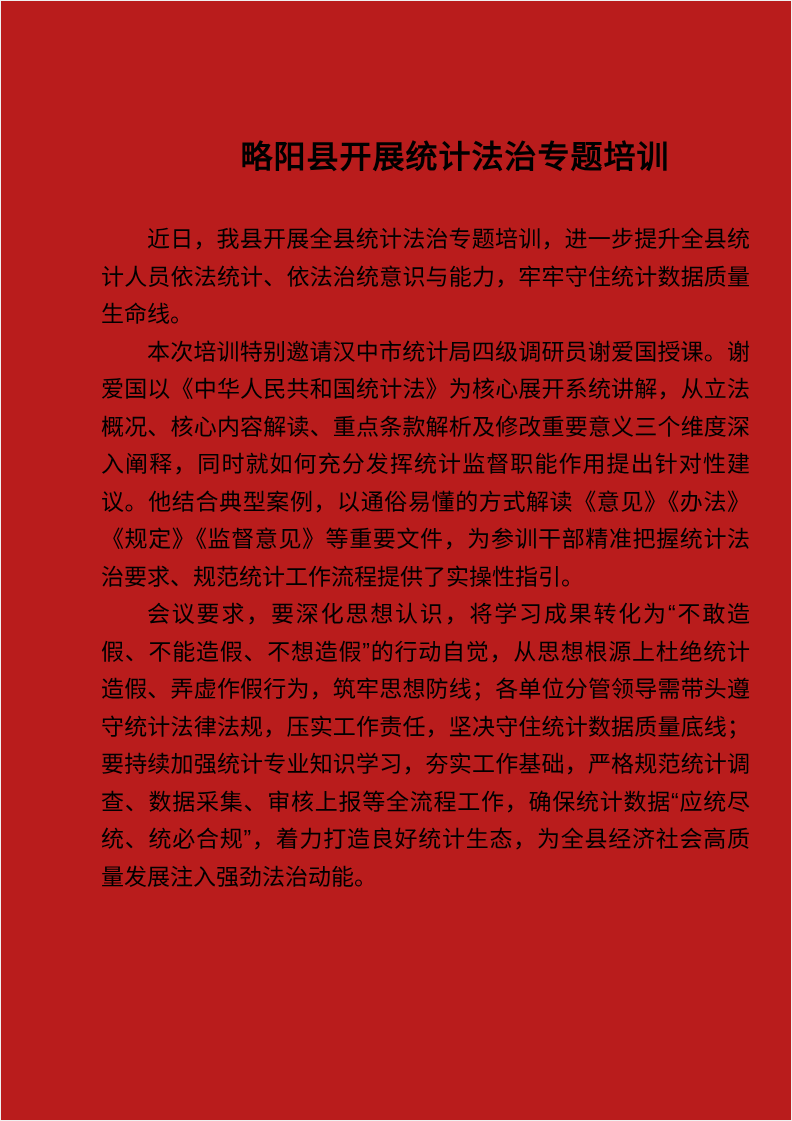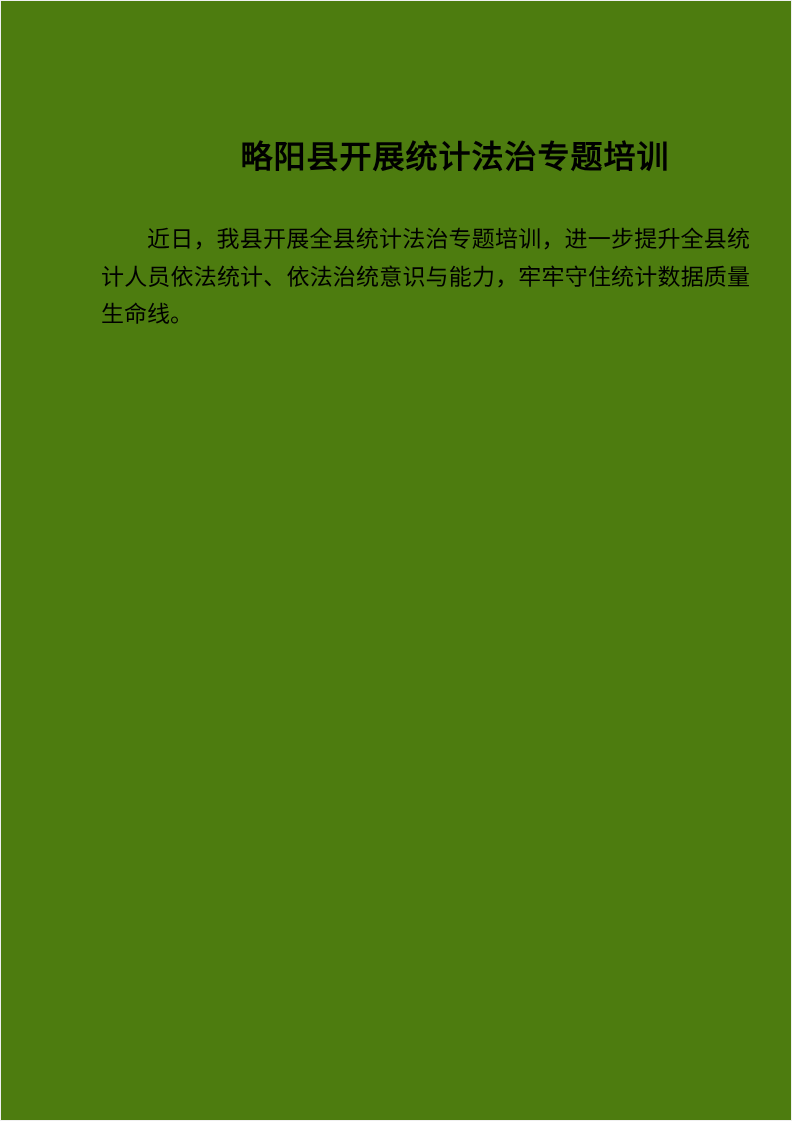--- a/index.html
+++ b/index.html
@@ -5,21 +5,21 @@
   html, body {
     margin: 0;
     padding: 0;
     background: #ffffff;
   }
   .page {
     position: relative;
     width: 792px;
     height: 1121px;
     margin: 0 auto;
-    background: #4d7c0f;
+    background: #b91c1c;
     box-sizing: border-box;
     border: 1px solid #f0f0f0;
     overflow: hidden;
     color: #000000;
   }
   .content {
     box-sizing: border-box;
     width: 100%;
     height: 100%;
     padding: 136px 41px 0 100px; 
@@ -53,15 +53,17 @@
   }
 </style>
 </head>
 <body>
 
 <div class="page">
   <div class="content">
     <h1 class="doc-title">略阳县开展统计法治专题培训</h1>
     <div class="doc-body">
       <p>近日，我县开展全县统计法治专题培训，进一步提升全县统计人员依法统计、依法治统意识与能力，牢牢守住统计数据质量生命线。</p>
+      <p>本次培训特别邀请汉中市统计局四级调研员谢爱国授课。谢爱国以《中华人民共和国统计法》为核心展开系统讲解，从立法概况、核心内容解读、重点条款解析及修改重要意义三个维度深入阐释，同时就如何充分发挥统计监督职能作用提出针对性建议。他结合典型案例，以通俗易懂的方式解读《意见》《办法》《规定》《监督意见》等重要文件，为参训干部精准把握统计法治要求、规范统计工作流程提供了实操性指引。</p>
+      <p>会议要求，要深化思想认识，将学习成果转化为“不敢造假、不能造假、不想造假”的行动自觉，从思想根源上杜绝统计造假、弄虚作假行为，筑牢思想防线；各单位分管领导需带头遵守统计法律法规，压实工作责任，坚决守住统计数据质量底线；要持续加强统计专业知识学习，夯实工作基础，严格规范统计调查、数据采集、审核上报等全流程工作，确保统计数据“应统尽统、统必合规”，着力打造良好统计生态，为全县经济社会高质量发展注入强劲法治动能。</p>
     </div>
   </div>
 </div>
 
 </body></html>

